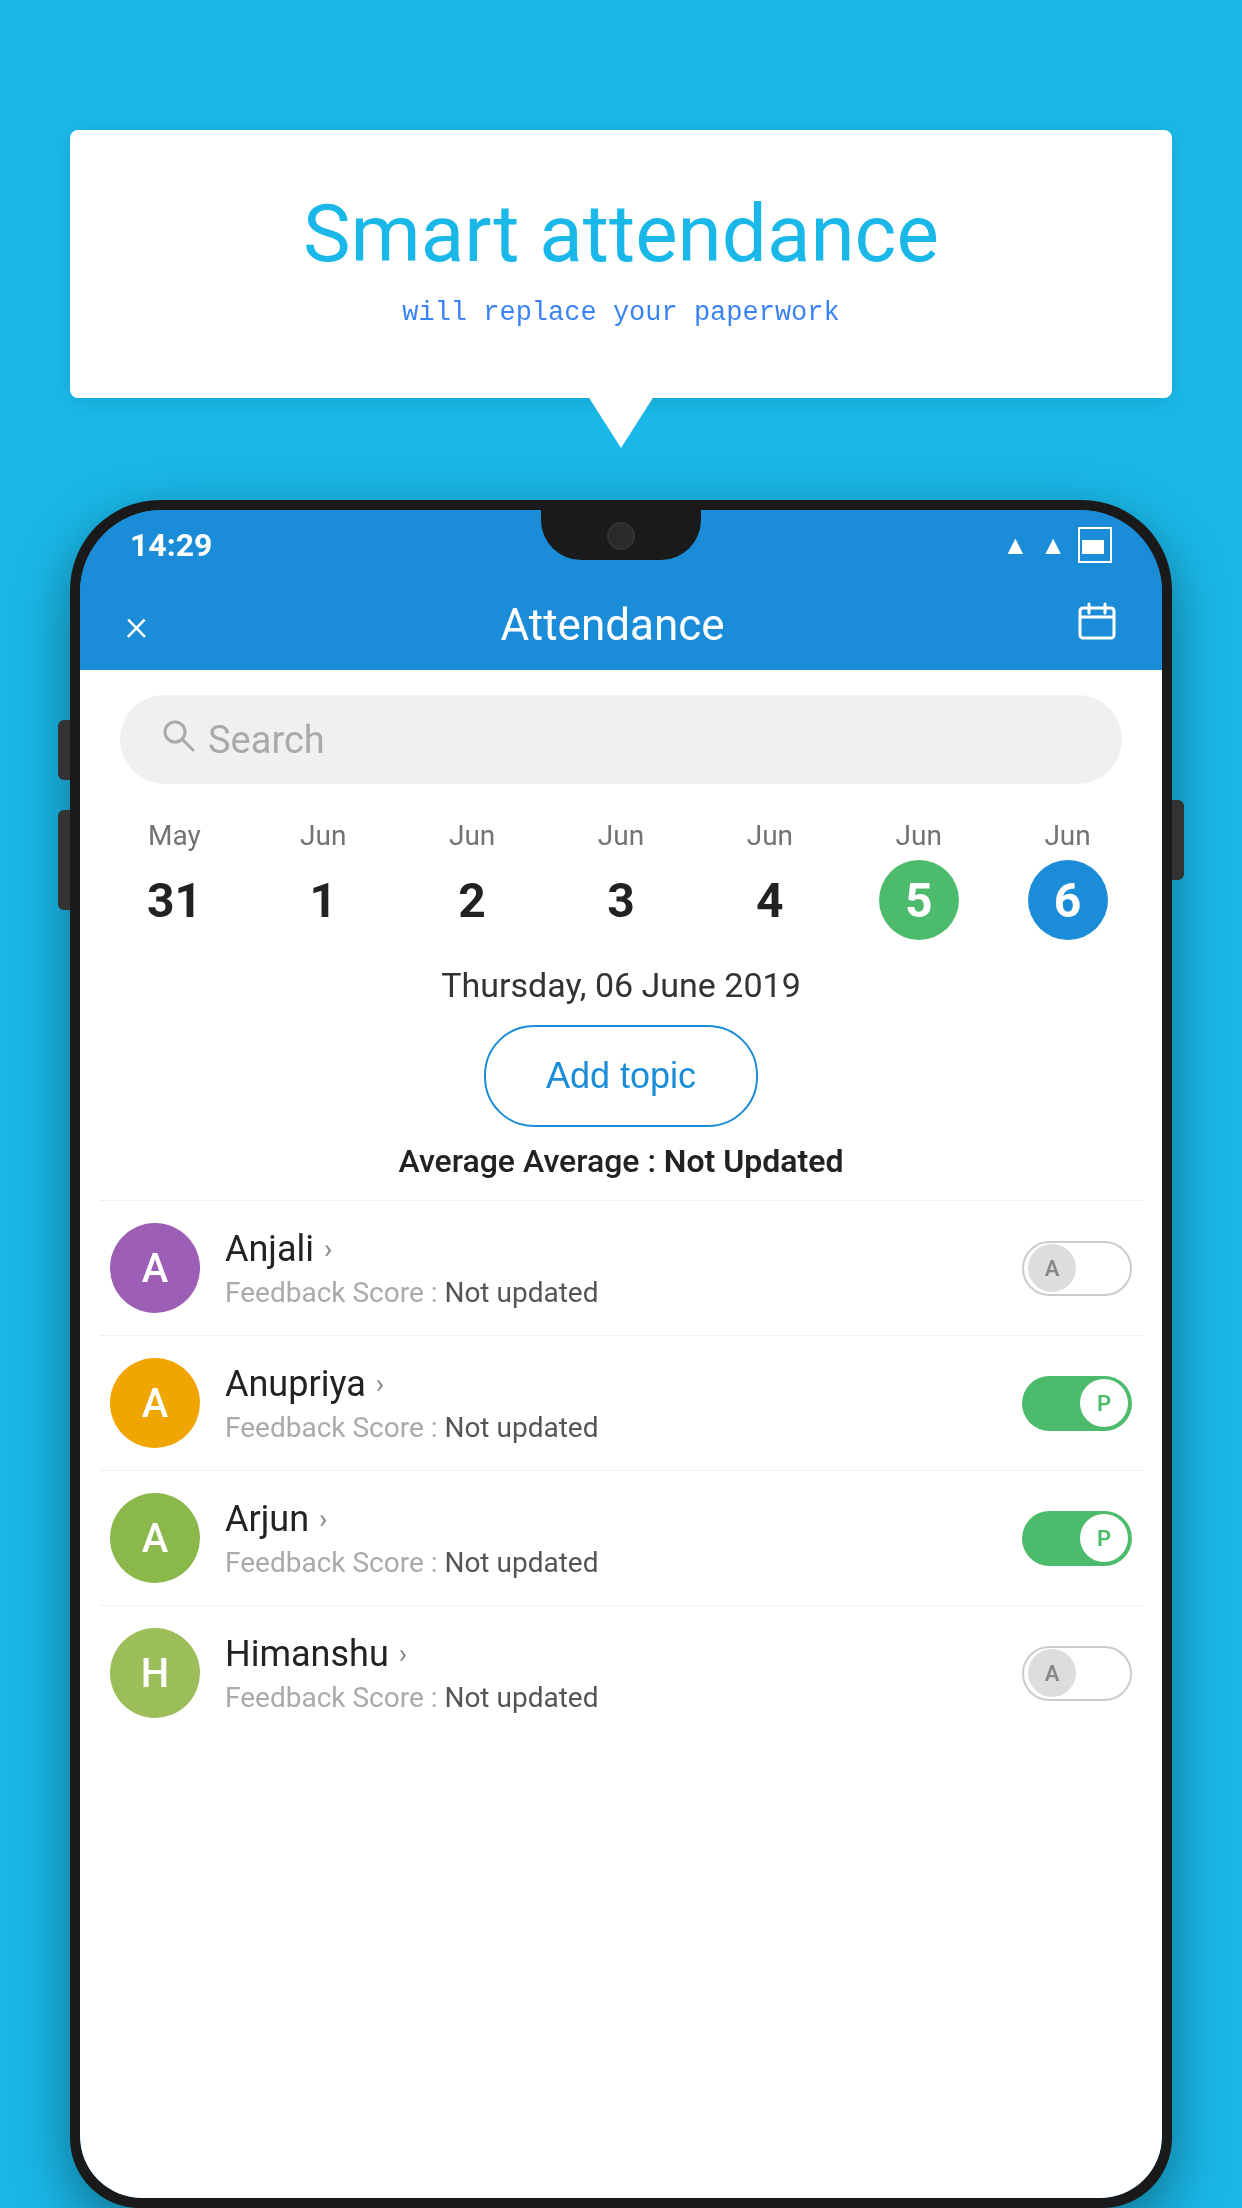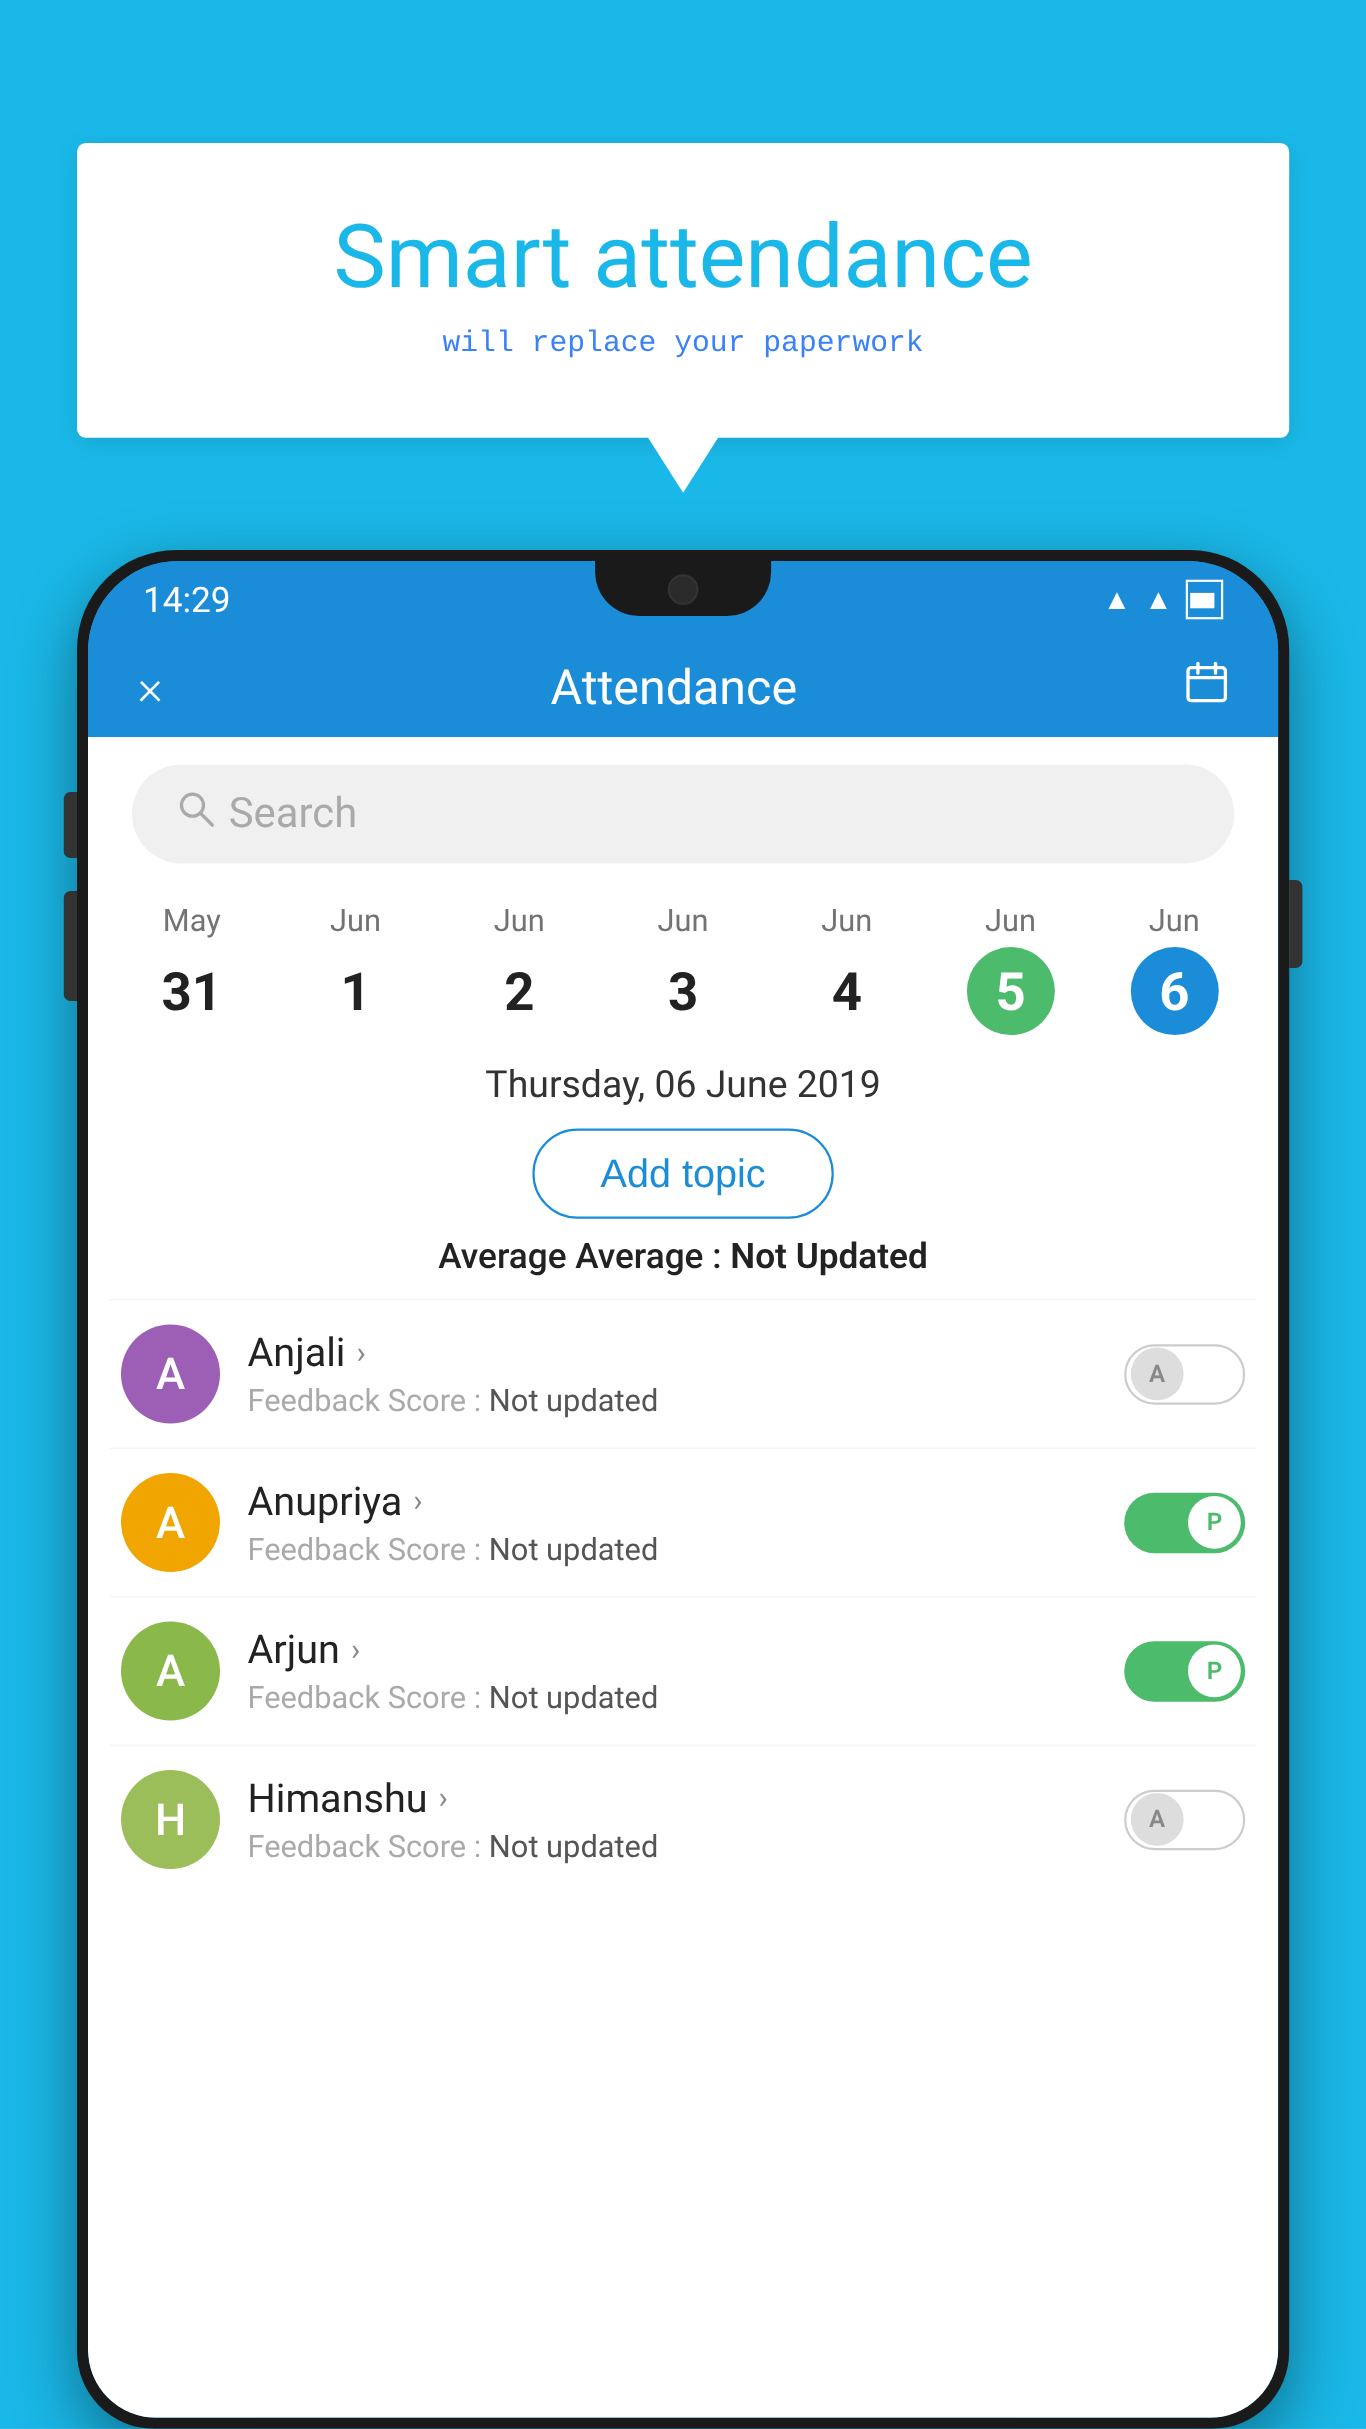--- a/index.html
+++ b/index.html
@@ -124,21 +124,21 @@
       display: flex;
       align-items: center;
       justify-content: space-between;
       padding: 0 50px;
       z-index: 5;
     }
 
     .status-time {
       color: white;
       font-size: 32px;
-      font-weight: 400;
+      font-weight: 700;
     }
 
     .status-icons {
       display: flex;
       align-items: center;
       gap: 12px;
     }
 
     
     .app-header {
@@ -258,21 +258,21 @@
     }
 
     
     .add-topic-btn {
       display: block;
       margin: 0 auto 15px;
       border: 2px solid #1b8dd8;
       background: white;
       color: #1b8dd8;
       border-radius: 50px;
-      padding: 18px 60px;
+      padding: 28px 60px;
       font-size: 36px;
       cursor: pointer;
       width: fit-content;
     }
 
     
     .avg-feedback {
       text-align: center;
       font-size: 32px;
       color: #888;

